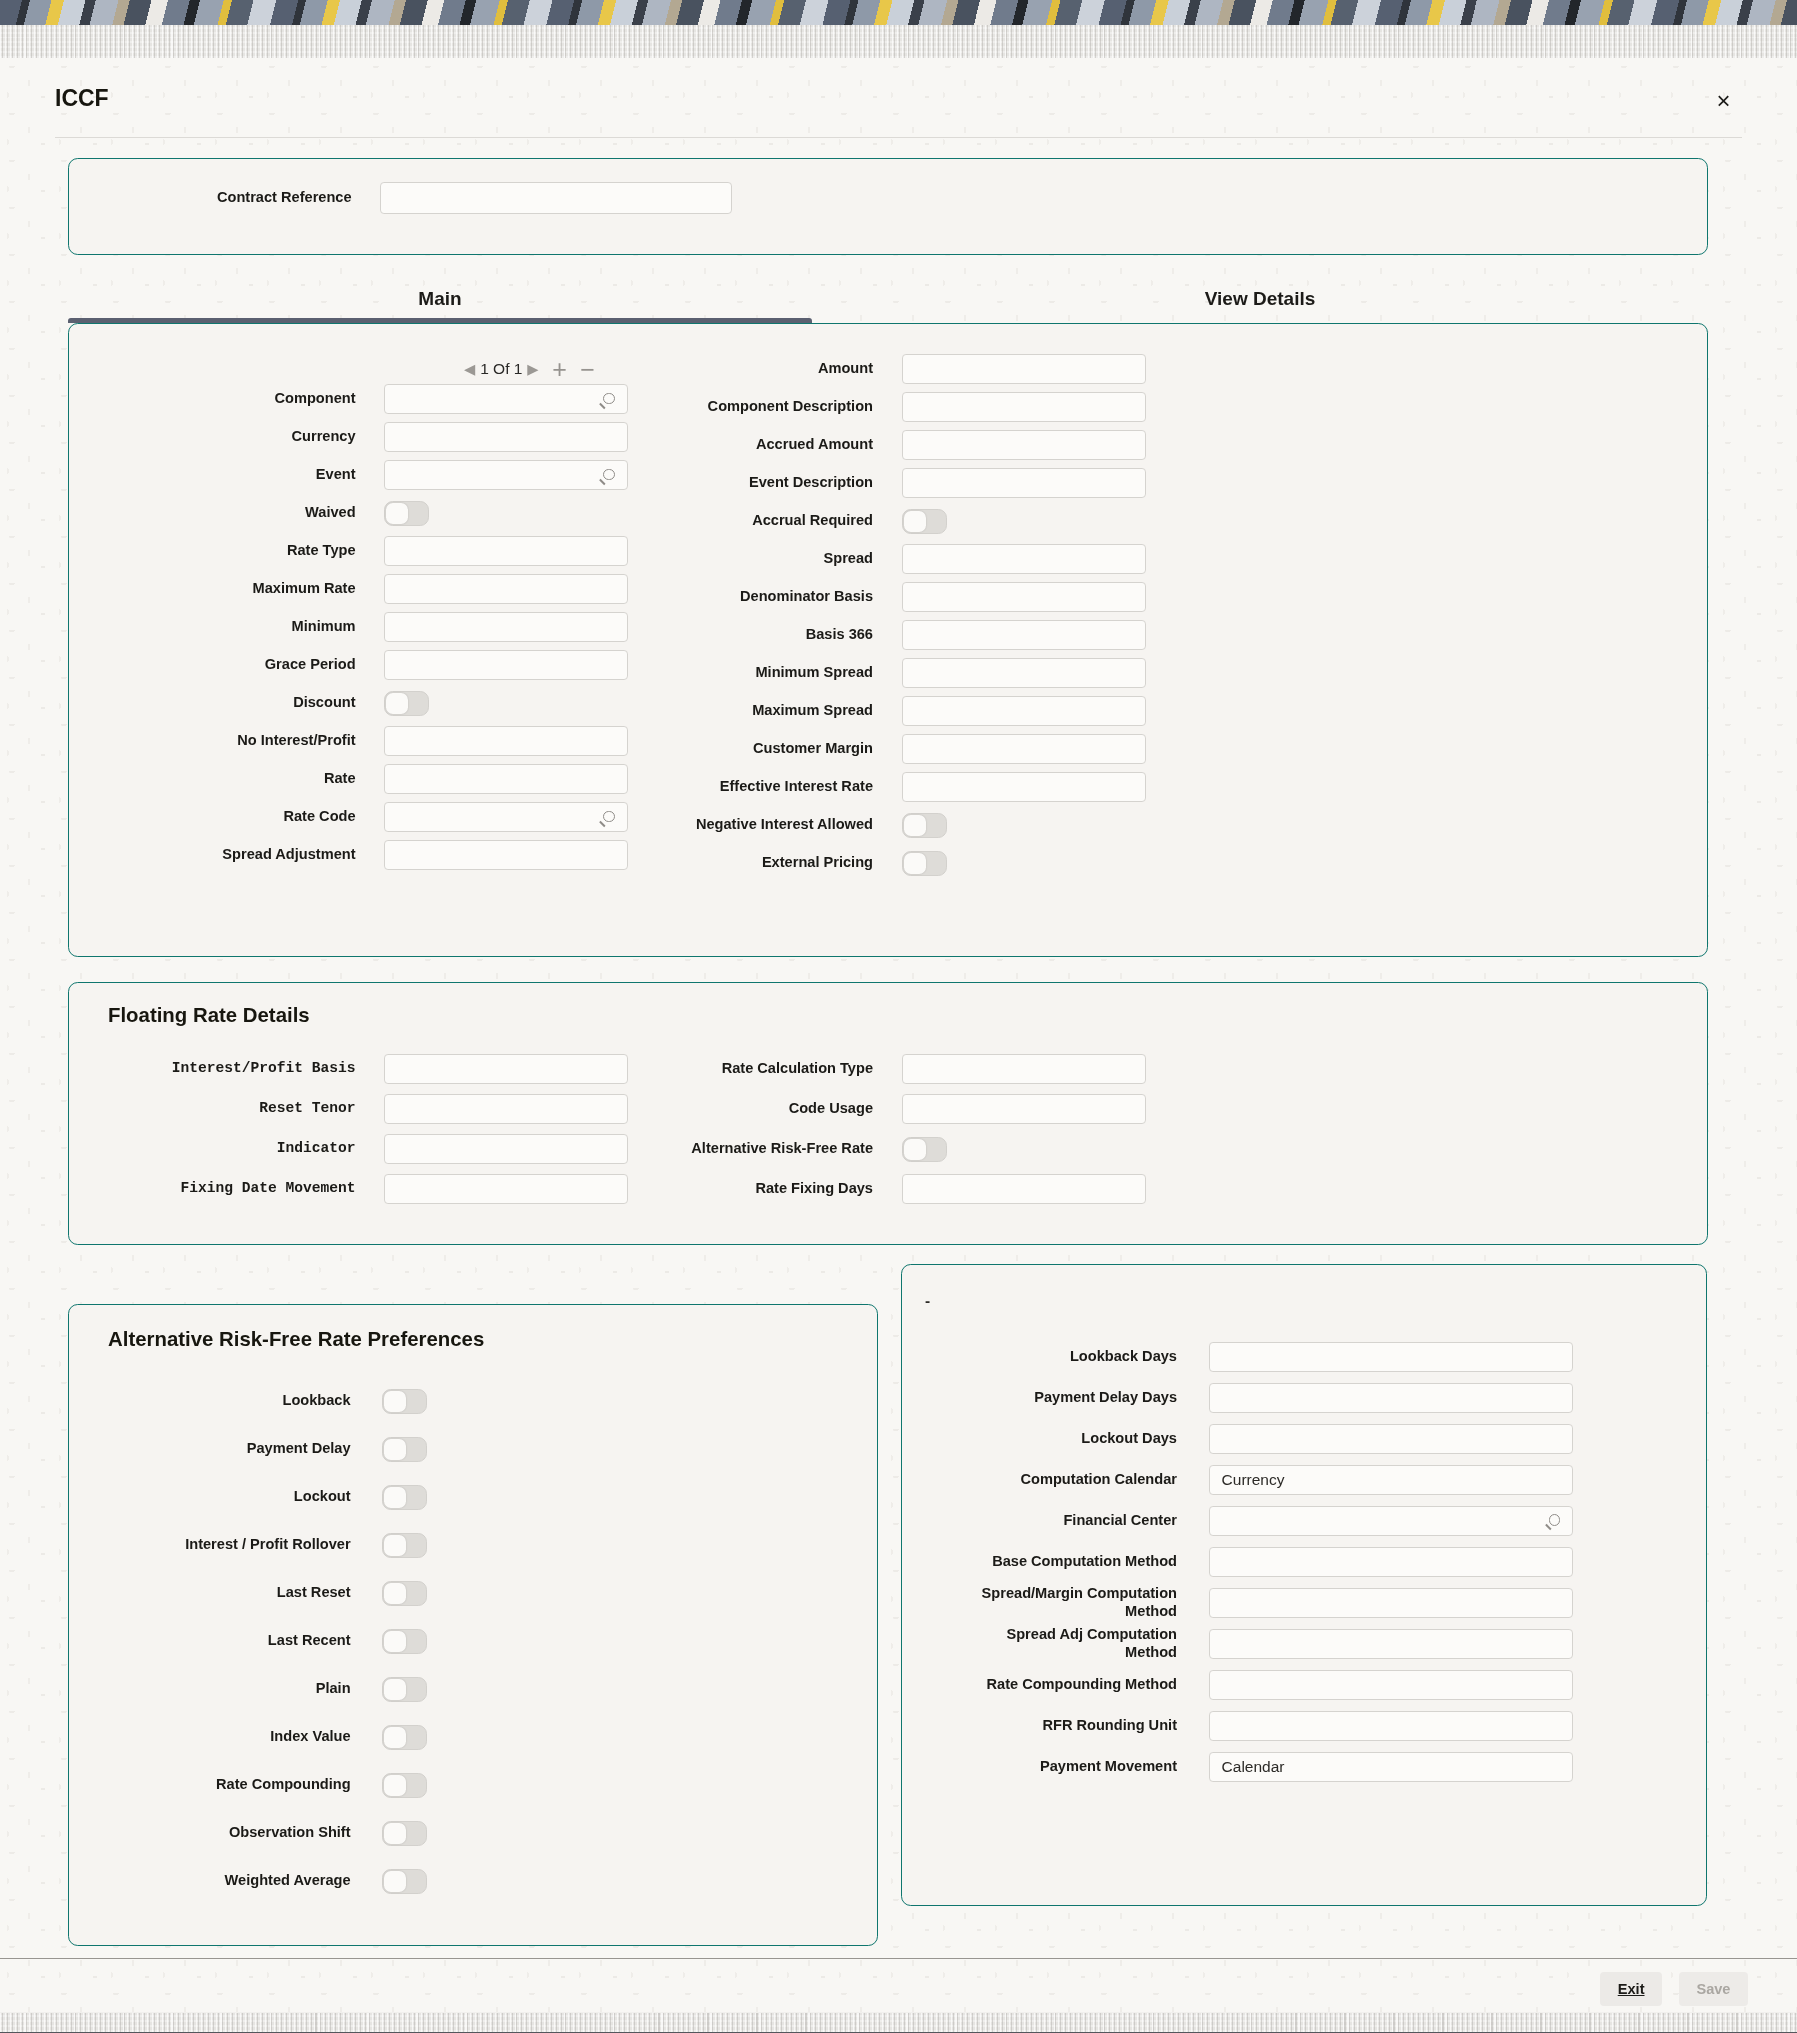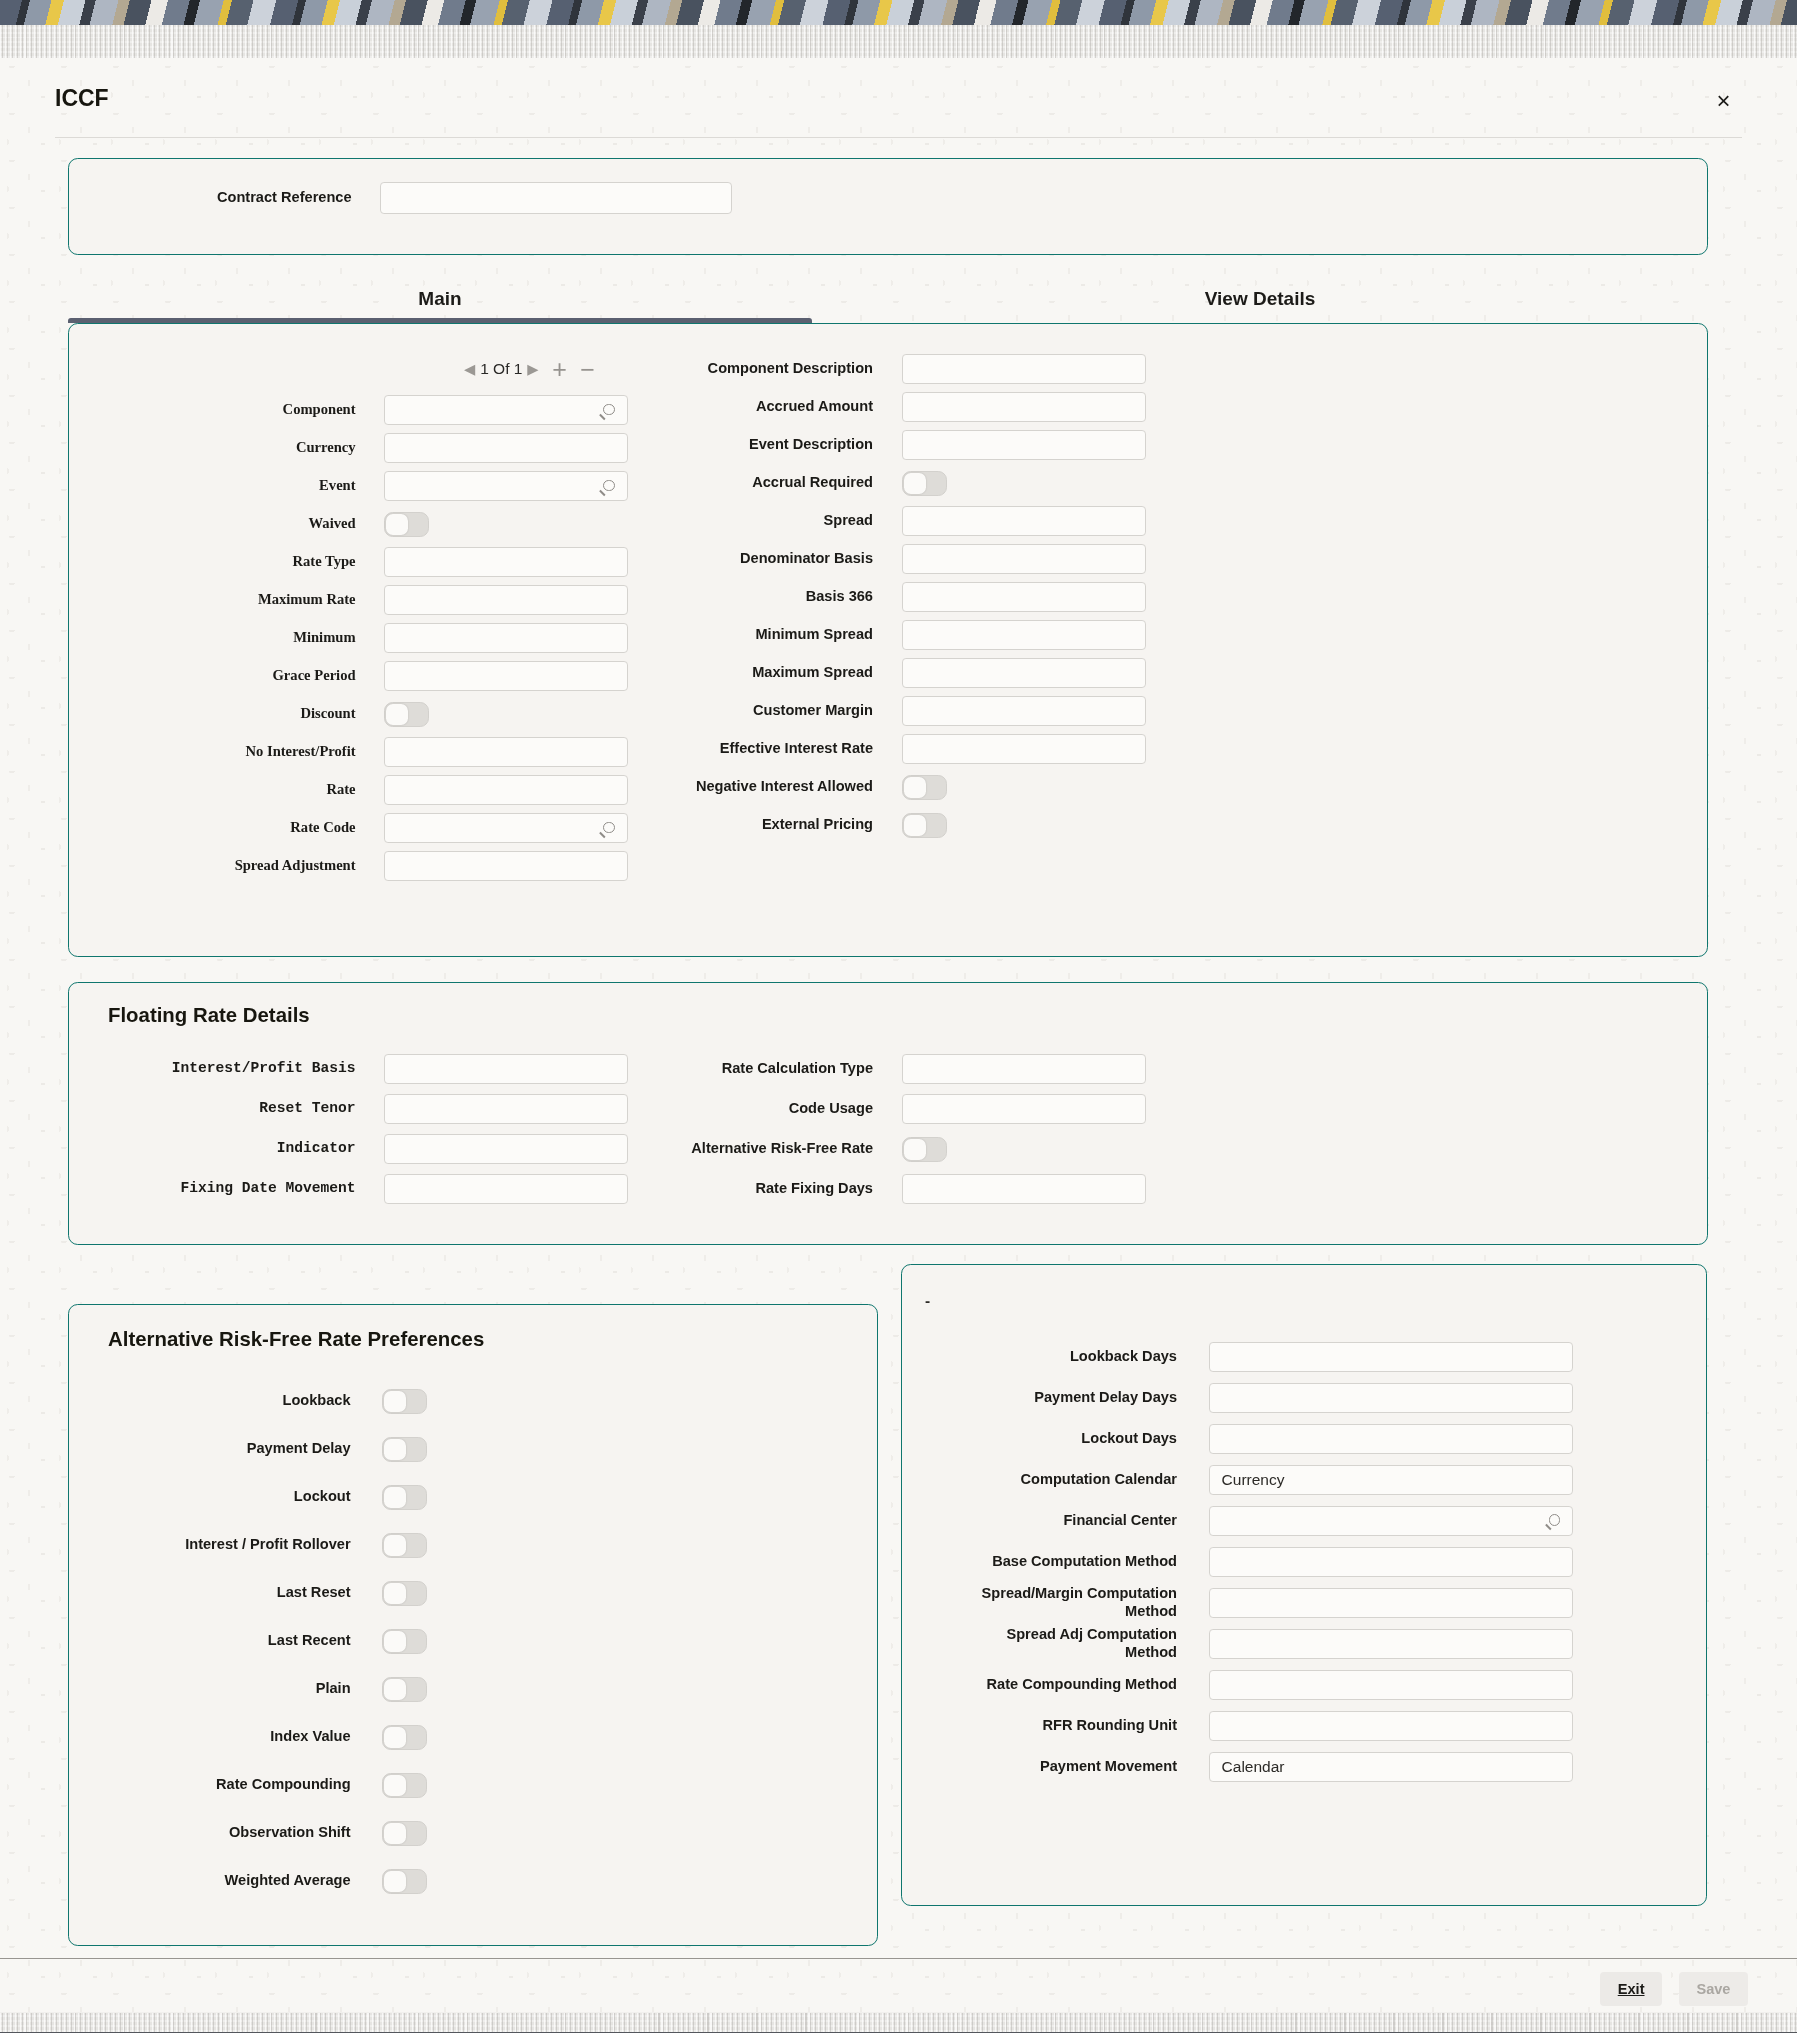--- a/index.html
+++ b/index.html
@@ -65,21 +65,21 @@
   .tval{padding-left:11.6px;font-size:15.5px;color:#2c2a27;white-space:nowrap;}
   .mag{position:absolute;right:11.6px;top:7.8px;width:9.7px;height:9.7px;border:1.7px solid #8f8c88;border-radius:50%;cursor:pointer;}
   .mag::after{content:'';position:absolute;width:6.8px;height:1.7px;background:#8f8c88;left:-4.9px;bottom:-2.9px;transform:rotate(45deg);}
   .toggle{position:relative;width:45px;height:25px;background:#dedcd8;border:1px solid #d3d1cd;border-radius:8.7px;
     box-sizing:border-box;cursor:pointer;}
   .knob{position:absolute;left:1px;top:1px;width:22px;height:21.3px;background:#fbfaf8;border-radius:6.8px;
     box-shadow:0 0 1.9px rgba(0,0,0,.18);}
   #contract-panel .frow{padding:23px 0 0 14.6px;height:auto;}
   #contract-panel .tinput{height:32px;}
   
-  #main-left{--lw:272px;--cw:244px;--gap:28px;--rh:38px;left:14.6px;top:67px;width:558px;font-family:Liberation Serif, serif;}
+  #main-left{--lw:272px;--cw:244px;--gap:28px;--rh:38px;left:14.6px;top:56px;width:558px;}
   #main-right{--lw:231px;--cw:244px;--gap:29px;--rh:38px;left:573px;top:26px;width:519px;}
   #float-left{--lw:272px;--cw:244px;--gap:28px;--rh:40px;left:14.6px;top:66px;width:558px;font-family:Liberation Mono, monospace;}
   #float-right{--lw:231px;--cw:244px;--gap:29px;--rh:40px;left:573px;top:66px;width:519px;}
   #arfr-toggles{--lw:267px;--cw:244px;--gap:31px;--rh:48px;left:14.6px;top:72px;width:558px;}
   #arfr-right{--lw:202px;--cw:364px;--gap:32px;--rh:41px;left:73px;top:71px;width:679px;}
   
   .pagination{position:absolute;left:320px;top:26px;width:281px;height:38px;display:flex;align-items:center;justify-content:center;}
   .pg-arrow{font-size:14.6px;color:#9b9894;cursor:pointer;line-height:1;}
   .pg-text{font-size:15.5px;font-weight:500;color:#2a2927;margin:0 4.9px;}
   .pg-plus,.pg-minus{font-size:25px;font-weight:400;color:#96938f;cursor:pointer;line-height:1;margin-left:13.6px;}
@@ -204,20 +204,26 @@
       </div>
       <div class="frow">
         <div class="flabel">Spread Adjustment</div>
         <div class="tinput">
           <span class="tval"></span>
         </div>
       </div>
     </div>
   <div class="fcol" id="main-right">
       <div class="frow">
+        <div class="flabel">Amount</div>
+        <div class="tinput">
+          <span class="tval"></span>
+        </div>
+      </div>
+      <div class="frow">
         <div class="flabel">Component Description</div>
         <div class="tinput">
           <span class="tval"></span>
         </div>
       </div>
       <div class="frow">
         <div class="flabel">Accrued Amount</div>
         <div class="tinput">
           <span class="tval"></span>
         </div>

